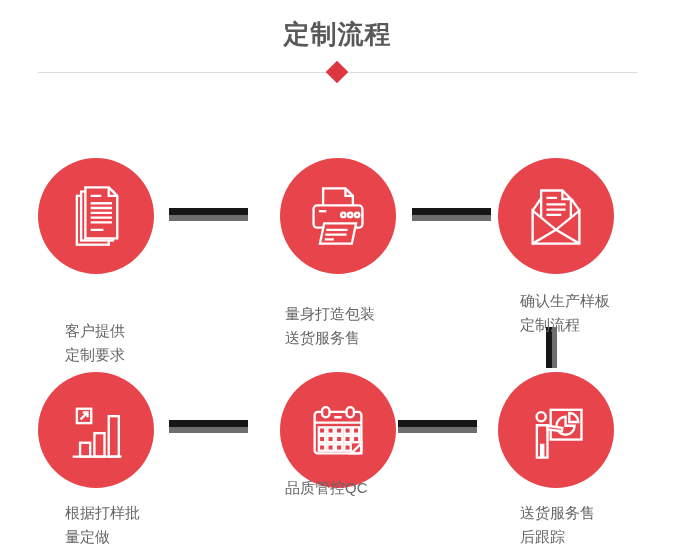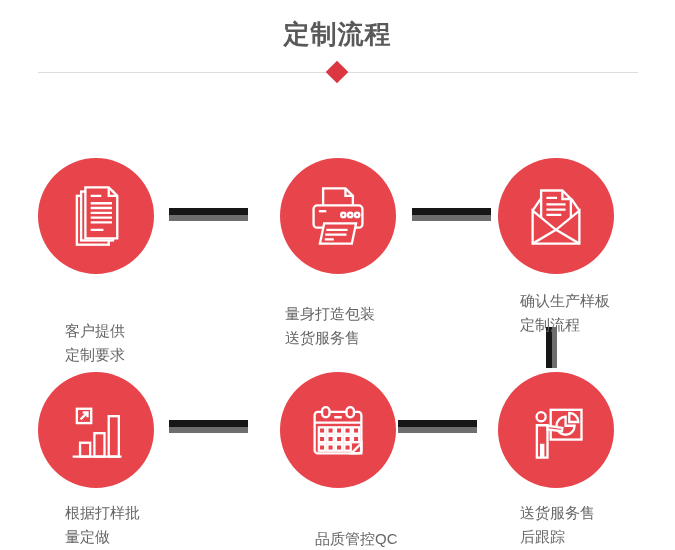--- a/index.html
+++ b/index.html
@@ -24,21 +24,21 @@
   .c4 { left:38px;  top:372px; }
   .c5 { left:280px; top:372px; }
   .c6 { left:498px; top:372px; }
 
   .label { position:absolute; font-size:15px; line-height:24px; color:#666666; white-space:nowrap; }
   .label span { display:block; }
   .l1 { left:65px;  top:289px;margin-top:30px; }
   .l2 { left:285px; top:302px; }
   .l3 { left:520px; top:289px; }
   .l4 { left:65px;  top:501px; }
-  .l5 { left:285px; top:527px;margin-left:30px; }
+  .l5 { left:285px; top:476px; }
   .l6 { left:520px; top:501px; }
 
   .hbar { position:absolute; width:79px; height:13px;
           background:linear-gradient(to bottom,#161616 0 7px,#6e6e6e 7px 100%); }
   .hb1 { left:169px; top:208px; }
   .hb2 { left:412px; top:208px; }
   .hb3 { left:169px; top:420px; }
   .hb4 { left:398px; top:420px; }
   .vbar { position:absolute; left:546px; top:327px; width:11px; height:41px;
           background:linear-gradient(to right,#161616 0 6px,#6e6e6e 6px 100%); }

